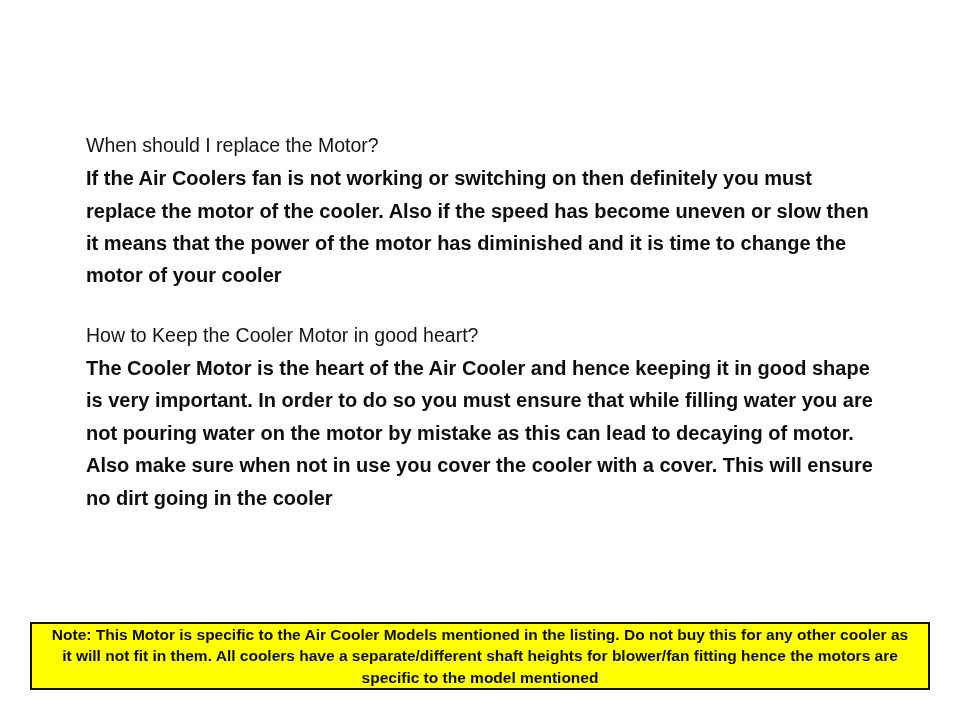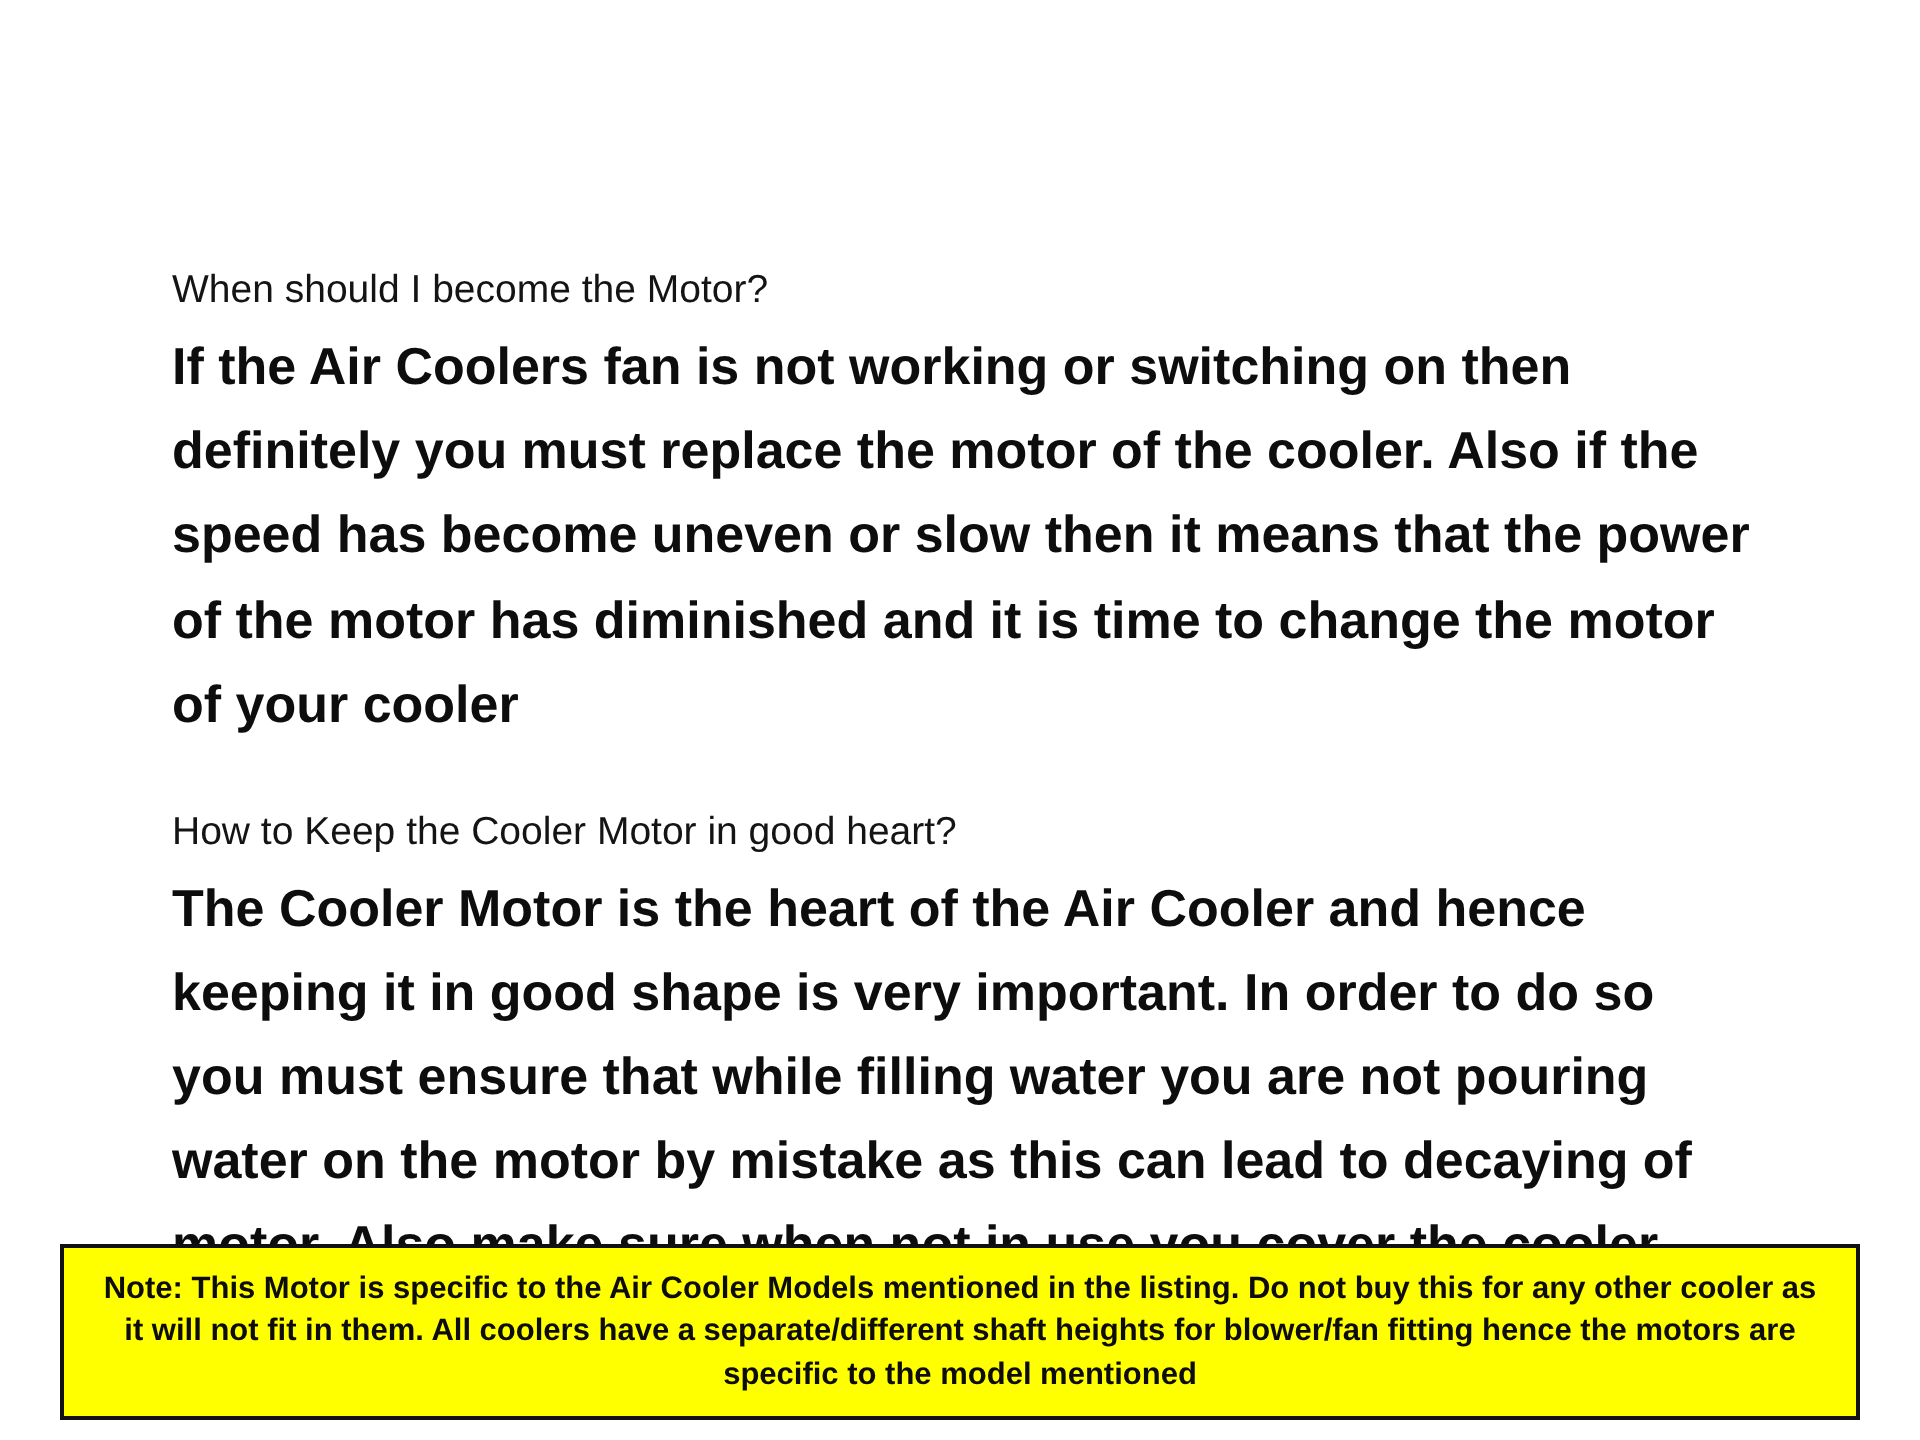--- a/index.html
+++ b/index.html
@@ -58,34 +58,34 @@
     margin-bottom: 28px;
   }
   .q {
     font-size: 19.5px;
     font-weight: 400;
     line-height: 1.55;
     margin: 0 0 2px 0;
     color: #141414;
   }
   .a {
-    font-size: 26px;
+    font-size: 20px;
     font-weight: 700;
     line-height: 1.62;
     margin: 0;
     color: #0d0d0d;
   }
 
   
   .note-box {
     position: absolute;
     left: 30px;
     top: 622px;
     width: 900px;
-    height: 88px;
+    height: 68px;
     background: #ffff00;
     border: 2px solid #111111;
     box-sizing: border-box;
     display: flex;
     align-items: center;
     justify-content: center;
     padding: 4px 14px;
   }
   .note-text {
     font-size: 15.5px;
@@ -97,21 +97,21 @@
 </style>
 </head>
 <body>
 
 <div class="page">
 
 
   <div class="content">
 
     <div class="section">
-      <p class="q">When should I become the Motor?</p>
+      <p class="q">When should I replace the Motor?</p>
       <p class="a">If the Air Coolers fan is not working or switching on then definitely you must replace the motor of the cooler. Also if the speed has become uneven or slow then it means that the power of the motor has diminished and it is time to change the motor of your cooler</p>
     </div>
 
     <div class="section">
       <p class="q">How to Keep the Cooler Motor in good heart?</p>
       <p class="a">The Cooler Motor is the heart of the Air Cooler and hence keeping it in good shape is very important. In order to do so you must ensure that while filling water you are not pouring water on the motor by mistake as this can lead to decaying of motor. Also make sure when not in use you cover the cooler with a cover. This will ensure no dirt going in the cooler</p>
     </div>
 
   </div>
 

